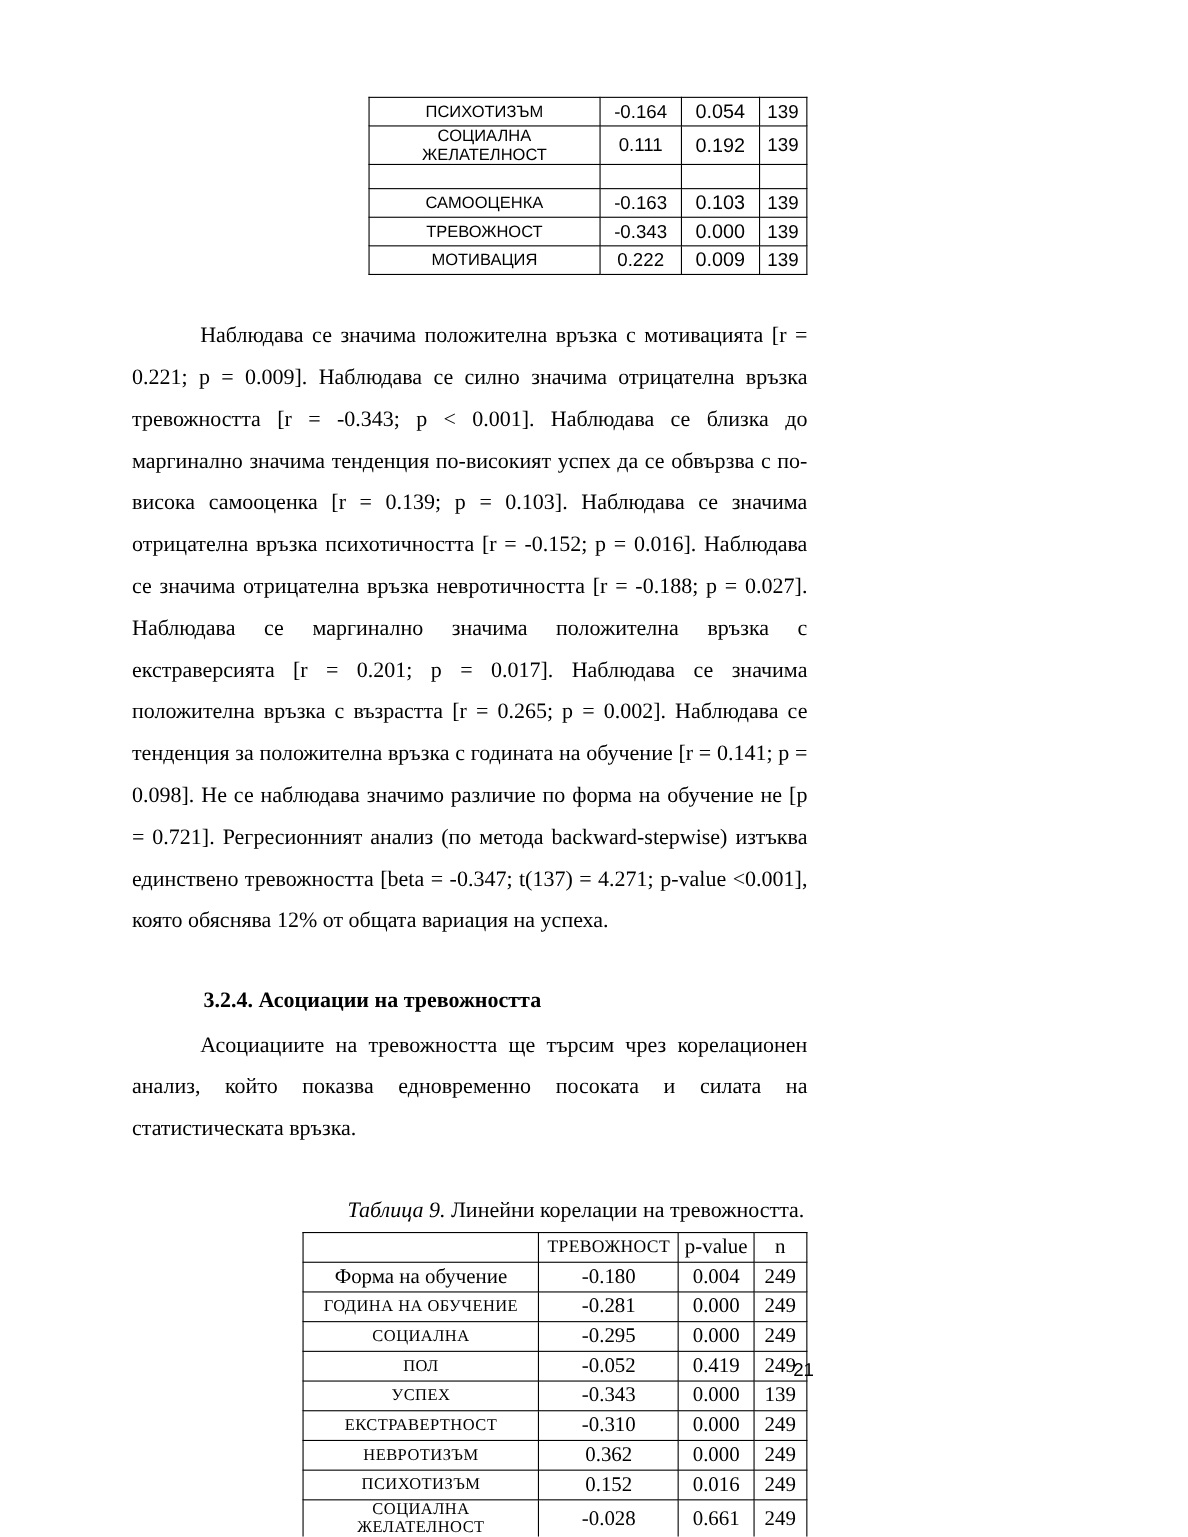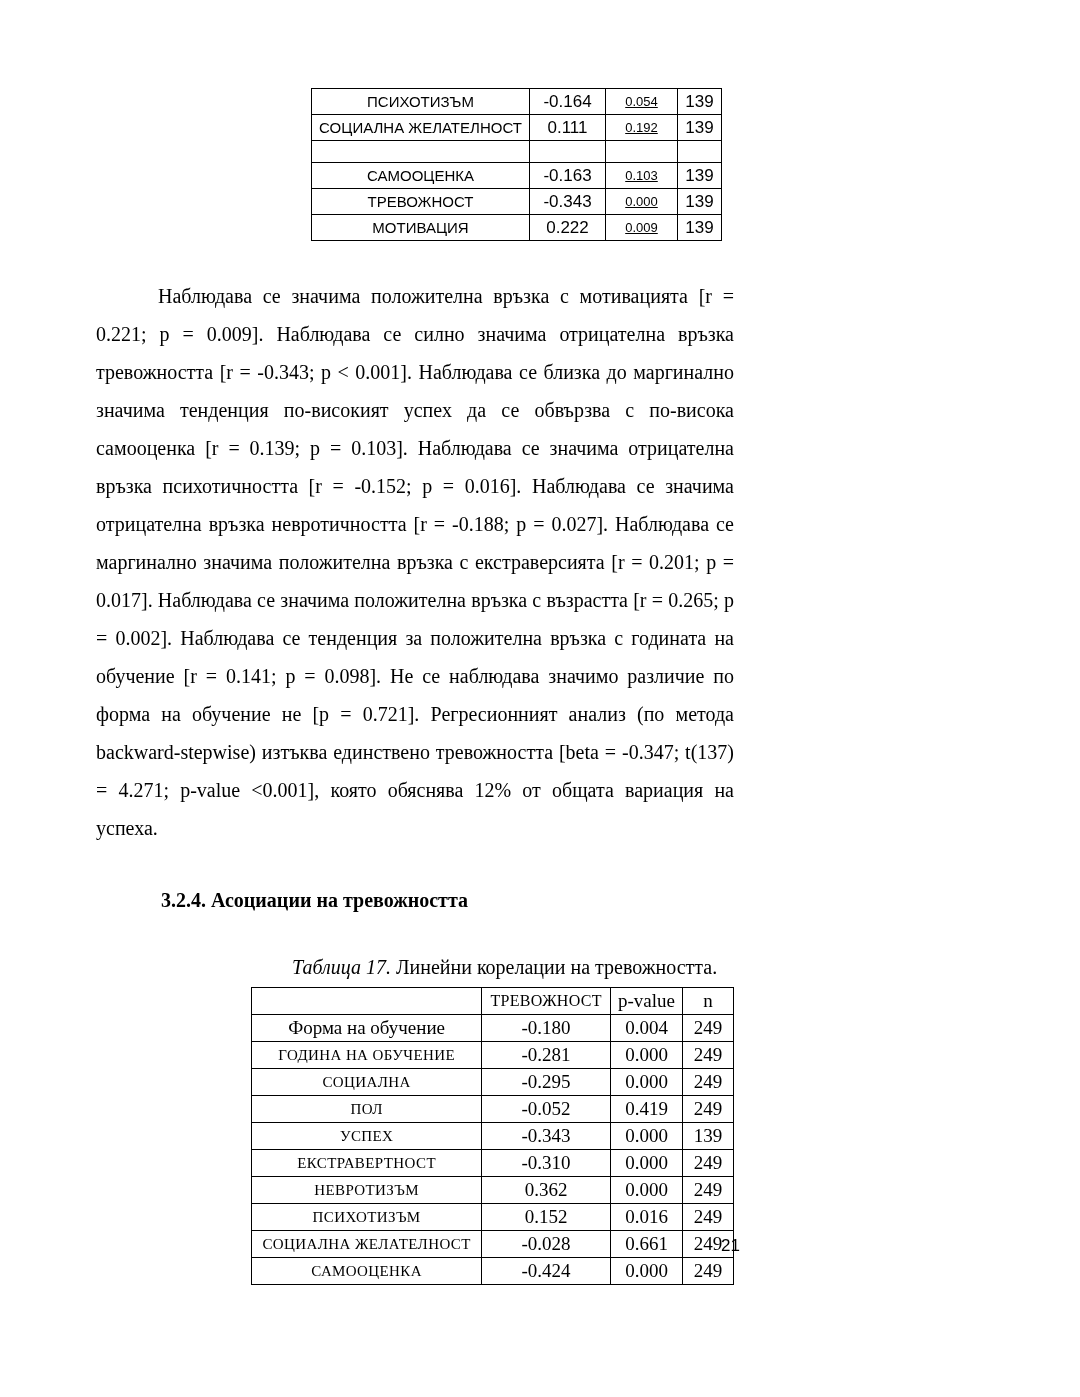--- a/index.html
+++ b/index.html
@@ -4,21 +4,21 @@
 <style>
   * { box-sizing: border-box; }
   html, body { margin: 0; padding: 0; background: #ffffff; }
   .page {
     position: relative;
     width: 856px;
     height: 1397px;
     background: #ffffff;
     color: #000000;
     font-family: "Liberation Serif", serif;
-    padding: 88px 122px 0 96px;
+    padding: 88px 122px 0 120px;
     overflow: hidden;
   }
 
   
   table.top-table {
     border-collapse: collapse;
     margin-left: 215px;
     font-family: "Liberation Sans", sans-serif;
   }
   table.top-table td {
@@ -26,21 +26,21 @@
     padding: 0 4px;
     height: 26px;
     text-align: center;
     vertical-align: middle;
   }
   table.top-table td.lbl {
     width: 218px;
     font-size: 15px;
   }
   table.top-table td.num { width: 76px; font-size: 17px; }
-  table.top-table td.num2 { width: 72px; font-size: 13px; text-decoration: underline; }
+  table.top-table td.num2 { width: 72px; font-size: 18px; }
   table.top-table td.ncol { width: 44px; font-size: 17px; }
   table.top-table tr.spacer td { height: 22px; }
 
   
   .para {
     margin: 36px 0 0 0;
     font-size: 20px;
     line-height: 38px;
     text-align: justify;
     text-indent: 62px;
@@ -139,22 +139,23 @@
         <td class="num2">0.009</td>
         <td class="ncol">139</td>
       </tr>
     </tbody>
   </table>
 
   <p class="para">Наблюдава се значима положителна връзка с мотивацията [r = 0.221; p = 0.009]. Наблюдава се силно значима отрицателна връзка тревожността [r = -0.343; p &lt; 0.001]. Наблюдава се близка до маргинално значима тенденция по-високият успех да се обвързва с по-висока самооценка [r = 0.139; p = 0.103]. Наблюдава се значима отрицателна връзка психотичността [r = -0.152; p = 0.016]. Наблюдава се значима отрицателна връзка невротичността [r = -0.188; p = 0.027]. Наблюдава се маргинално значима положителна връзка с екстраверсията [r = 0.201; p = 0.017]. Наблюдава се значима положителна връзка с възрастта [r = 0.265; p = 0.002]. Наблюдава се тенденция за положителна връзка с годината на обучение [r = 0.141; p = 0.098]. Не се наблюдава значимо различие по форма на обучение не [p = 0.721]. Регресионният анализ (по метода backward-stepwise) изтъква единствено тревожността [beta = -0.347; t(137) = 4.271; p-value &lt;0.001], която обяснява 12% от общата вариация на успеха.</p>
 
   <p class="heading">3.2.4. Асоциации на тревожността</p>
 
-
-  <p class="caption"><span class="cap-label">Таблица 17.</span><span> Линейни корелации на тревожността.</span></p>
+  <p class="para2">Асоциациите на тревожността ще търсим чрез корелационен анализ, който показва едновременно посоката и силата на статистическата връзка.</p>
+
+  <p class="caption"><span class="cap-label">Таблица 9.</span><span> Линейни корелации на тревожността.</span></p>
 
   <table class="t17">
     <tbody>
       <tr>
         <th class="c0"></th>
         <th class="c1">ТРЕВОЖНОСТ</th>
         <th class="c2">p-value</th>
         <th class="c3">n</th>
       </tr>
       <tr>

